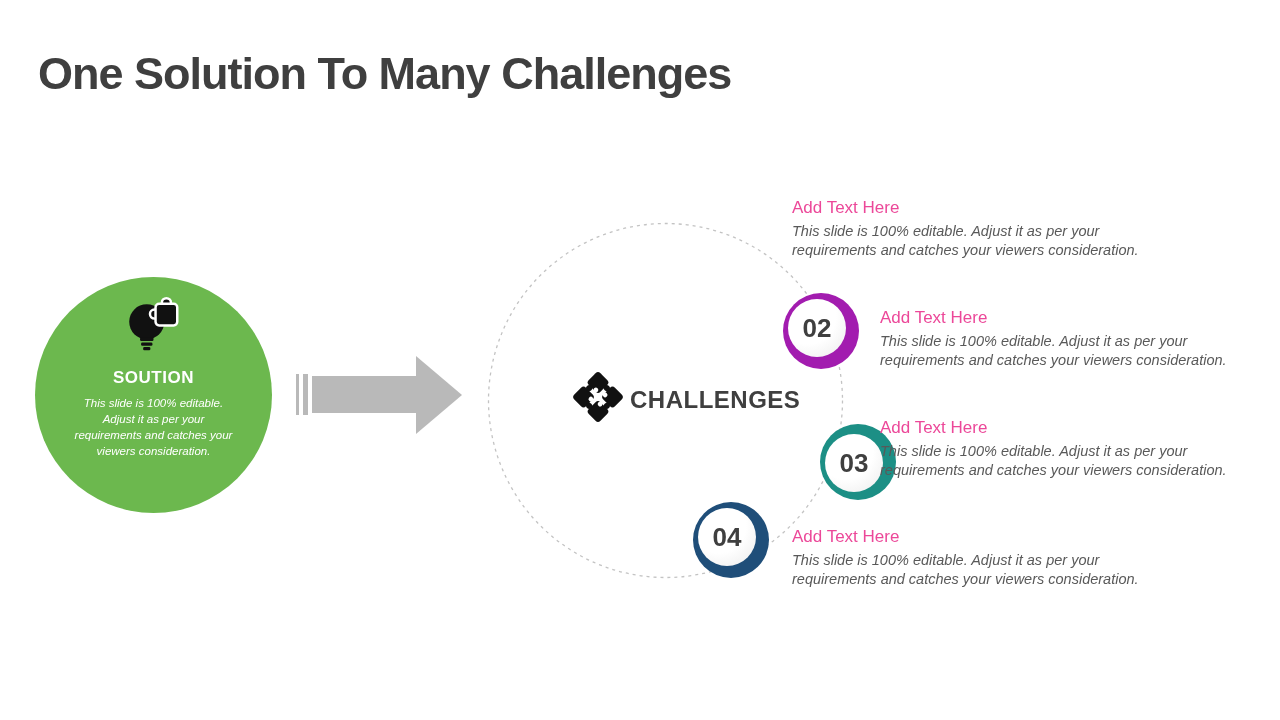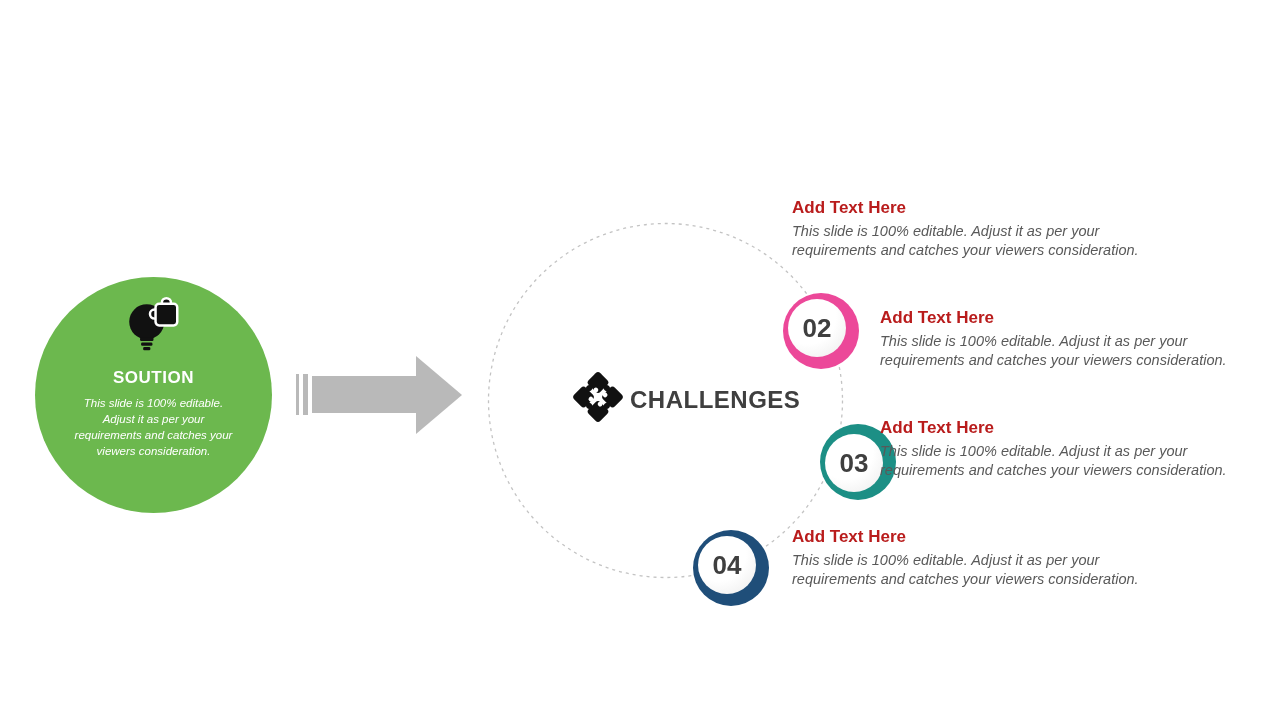--- a/index.html
+++ b/index.html
@@ -47,39 +47,40 @@
   .node{ position:absolute; width:76px; height:76px; border-radius:50%; }
   .node-inner{
     position:absolute; width:58px; height:58px; border-radius:50%;
     background:radial-gradient(circle at 35% 30%, #ffffff 50%, #ececec 96%, #e2e2e2 100%);
     display:flex; align-items:center; justify-content:center;
     font-size:26px; font-weight:bold; color:#3f3f3f;
   }
   .node-01{ left:694px; top:199px; } .node-01 .node-inner{ left:5px; top:9px; }
   .node-02{ left:783px; top:293px; } .node-02 .node-inner{ left:5px; top:6px; }
   .node-03{ left:820px; top:424px; } .node-03 .node-inner{ left:5px; top:10px; }
-  .node-04{ left:693px; top:530px; } .node-04 .node-inner{ left:5px; top:6px; }
+  .node-04{ left:693px; top:502px; } .node-04 .node-inner{ left:5px; top:6px; }
   
   .tblock{ position:absolute; width:368px; }
   .tblock h3{
-    margin:0 0 4px 0; font-size:17px; font-weight:bold; color:#b91c1c;
+    margin:0 0 4px 0; font-size:17px; font-weight:normal; color:#ec4899;
   }
   .tblock p{
     margin:0; font-size:14.5px; font-style:italic; color:#595959; line-height:18.5px;
   }
   .tblock-1{ left:792px; top:198px; }
   .tblock-2{ left:880px; top:308px; }
   .tblock-3{ left:880px; top:418px; }
   .tblock-4{ left:792px; top:527px; }
 </style>
 </head>
 <body>
 
 <div class="slide">
 
+  <div class="title">One Solution To Many Challenges</div>
 
   <div class="solution-circle" style="background-color: rgb(108, 184, 78);">
     <svg class="solution-icon" width="62" height="62" viewBox="0 0 60 60" fill="#111111">
       <circle cx="23" cy="25" r="17"></circle>
       <rect x="16.5" y="40" width="13" height="3.6" rx="1.2"></rect>
       <rect x="17.5" y="45" width="11" height="3.2" rx="1.2"></rect>
       <rect x="19.5" y="49.4" width="7" height="3" rx="1.2"></rect>
       <g stroke="#ffffff" stroke-width="2.4">
         <circle cx="30.5" cy="17.5" r="4.4"></circle>
         <circle cx="42" cy="6.5" r="4.4"></circle>
@@ -110,21 +111,21 @@
       <circle cx="38.5" cy="26" r="3"></circle>
       <circle cx="26" cy="38.5" r="3"></circle>
       <circle cx="29.5" cy="19.5" r="2.4" fill="#ffffff"></circle>
       <circle cx="19.5" cy="22.5" r="2.4" fill="#ffffff"></circle>
       <circle cx="32.5" cy="29.5" r="2.4" fill="#ffffff"></circle>
       <circle cx="22.5" cy="32.5" r="2.4" fill="#ffffff"></circle>
     </g>
   </svg>
   <div class="challenges-label">CHALLENGES</div>
 
-  <div class="node node-02" style="background-color: #ec4899;">
+  <div class="node node-02" style="background-color: #a21caf;">
     <div class="node-inner">02</div>
   </div>
   <div class="node node-03" style="background-color: rgb(28, 143, 133);">
     <div class="node-inner">03</div>
   </div>
   <div class="node node-04" style="background-color: rgb(31, 78, 121);">
     <div class="node-inner">04</div>
   </div>
 
   <div class="tblock tblock-1">

